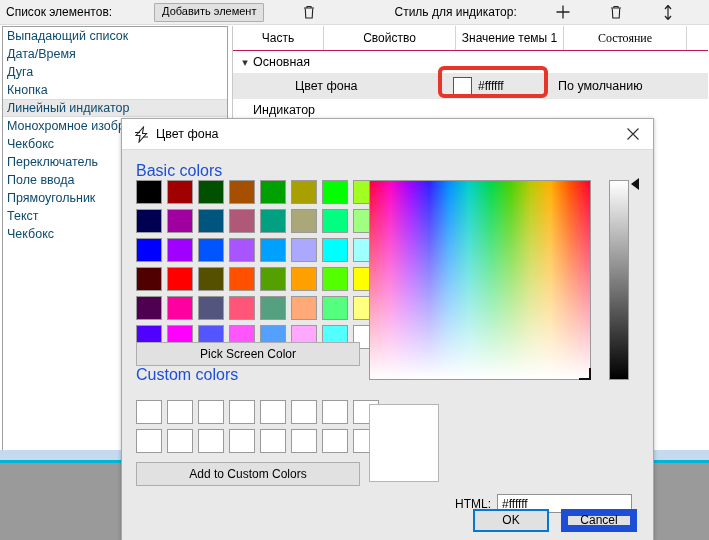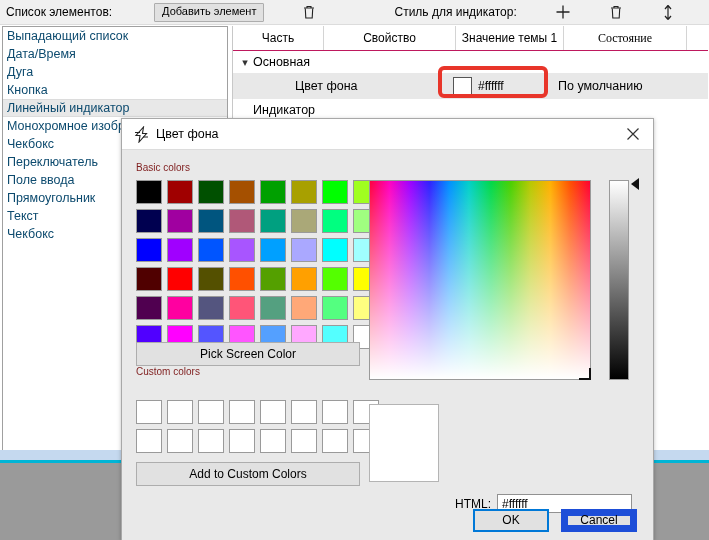--- a/index.html
+++ b/index.html
@@ -93,21 +93,21 @@
     display:flex;align-items:center;
   }
   #dlg-title-icon{width:26px;display:flex;align-items:center;justify-content:center;margin-left:6px;}
   #dlg-title-text{font-size:12.5px;margin-left:2px;}
   #dlg-close{
     margin-left:auto;width:40px;height:30px;display:flex;align-items:center;justify-content:center;
     font-size:16px;color:#333;
   }
   #dlg-body{position:relative;height:390px;}
 
-  .sect-label{position:absolute;font-size:10px;color:#7f1d1d;}
+  .sect-label{position:absolute;font-size:16px;color:#1d4ed8;}
   #basic-label{left:14px;top:12px;}
   #custom-label{left:14px;top:216px;}
 
   #basic-grid{
     position:absolute;left:14px;top:30px;
     display:grid;grid-template-columns:repeat(8,26px);grid-template-rows:repeat(6,24px);
     gap:5px 5px;
   }
   .basic-cell{width:26px;height:24px;border:1px solid #9a9a9a;box-sizing:border-box;}
 

